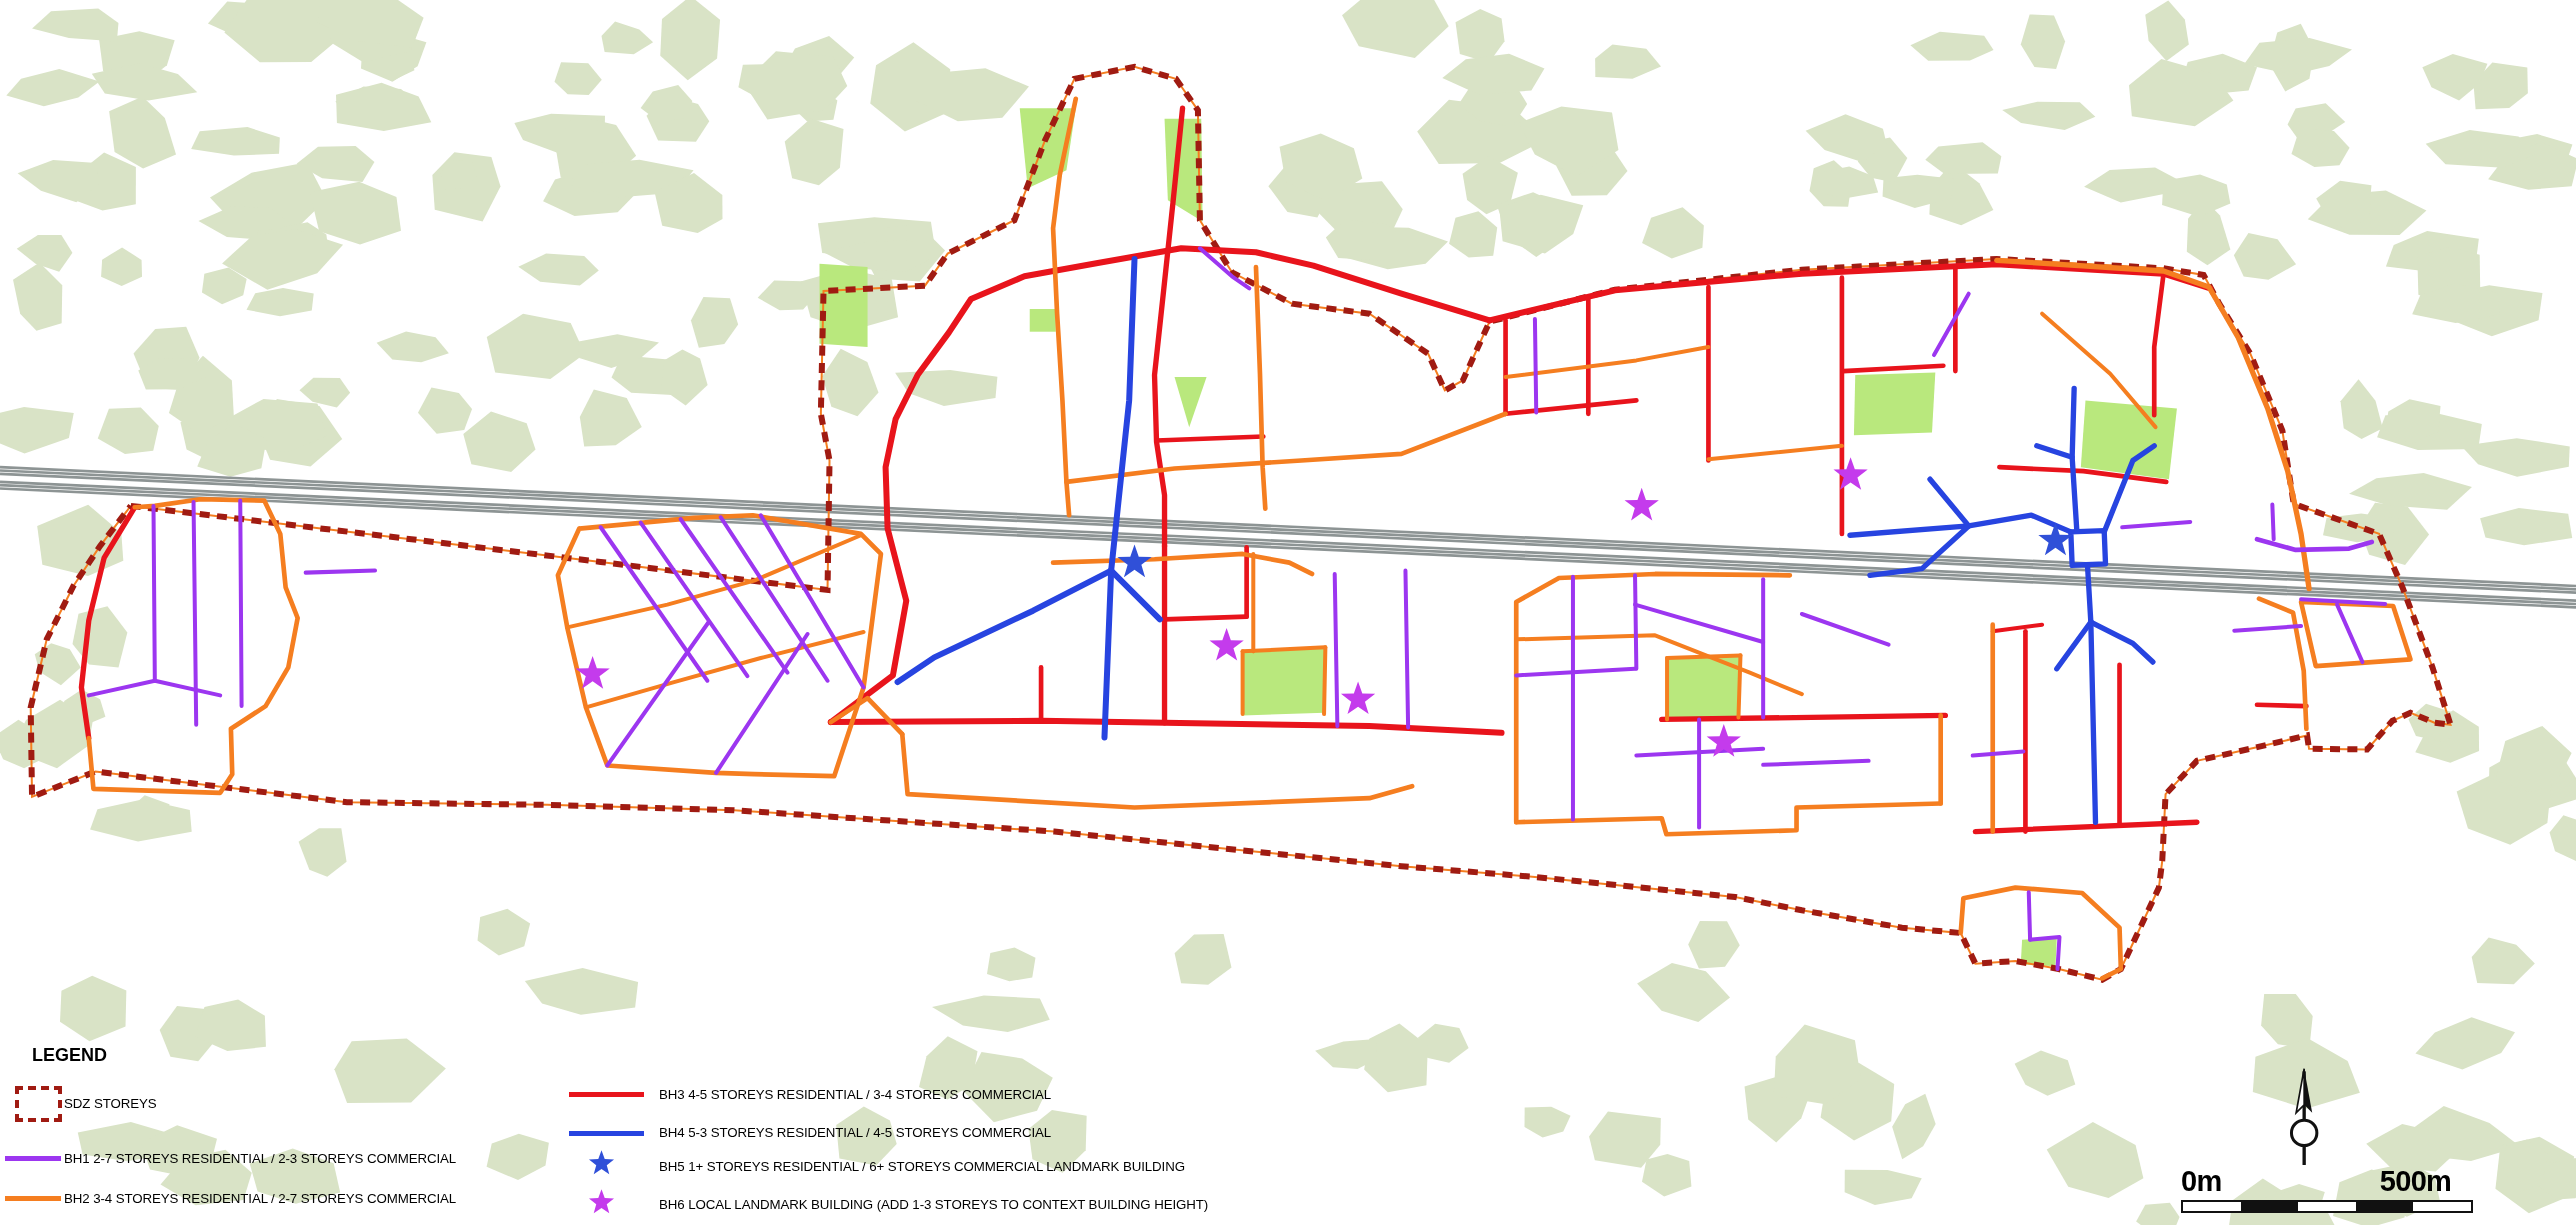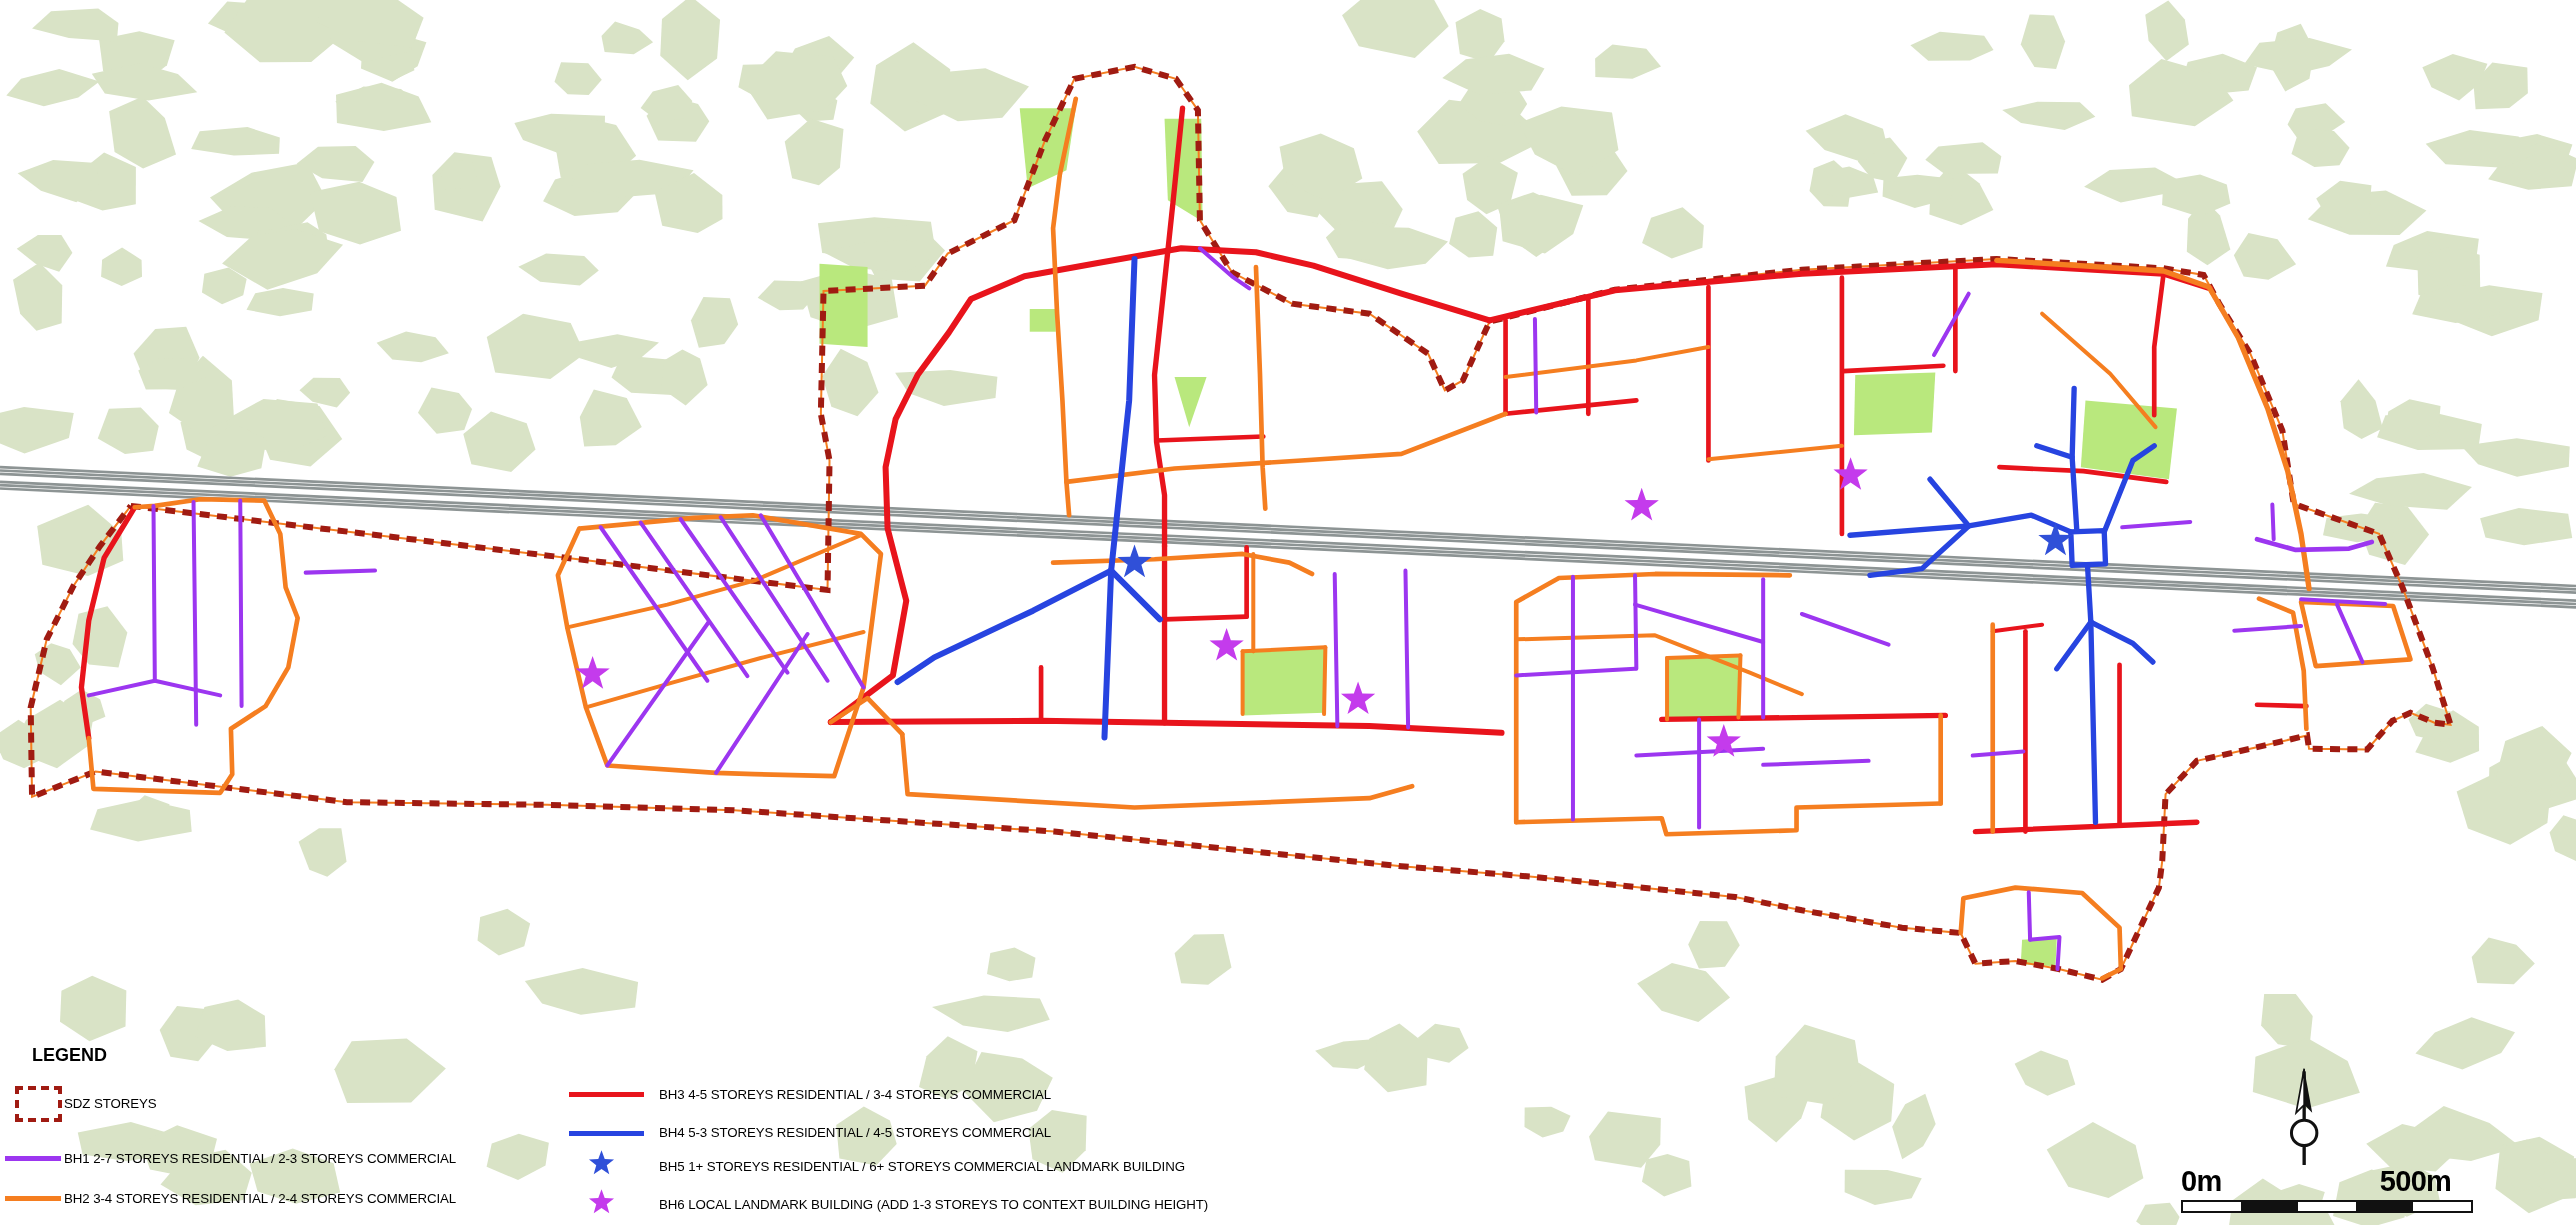--- a/index.html
+++ b/index.html
@@ -364,21 +364,21 @@
 
   <div class="abs lgd-title" style="left:16px;top:1045px;">LEGEND</div>
 
   <div class="abs sdz-swatch" style="left:14.7px;top:1086px;"></div>
   <div class="abs lgd-label" style="left:64px;top:1096px;">SDZ  STOREYS</div>
 
   <div class="abs line-swatch" style="left:5.3px;top:1156px;background:var(--purple);"></div>
   <div class="abs lgd-label" style="left:64px;top:1151px;">BH1  2-7  STOREYS RESIDENTIAL / 2-3 STOREYS COMMERCIAL</div>
 
   <div class="abs line-swatch" style="left:5.3px;top:1196px;background:var(--orange);"></div>
-  <div class="abs lgd-label" style="left:64px;top:1191px;">BH2  3-4  STOREYS RESIDENTIAL / 2-4 STOREYS COMMERCIAL</div>
+  <div class="abs lgd-label" style="left:64px;top:1191px;">BH2  3-4  STOREYS RESIDENTIAL / 2-7 STOREYS COMMERCIAL</div>
 
   <div class="abs line-swatch wide" style="left:569px;top:1092px;background:var(--red);"></div>
   <div class="abs lgd-label" style="left:659px;top:1087px;">BH3  4-5  STOREYS RESIDENTIAL / 3-4 STOREYS COMMERCIAL</div>
 
   <div class="abs line-swatch wide" style="left:569px;top:1131px;background:var(--blue);"></div>
   <div class="abs lgd-label" style="left:659px;top:1125px;">BH4  5-3  STOREYS RESIDENTIAL / 4-5 STOREYS COMMERCIAL</div>
 
   <svg class="abs" style="left:587px;top:1149px;" width="29" height="29" viewBox="0 0 44 44">
     <polygon points="22,2 26.9,15.2 41,15.8 30,24.6 33.8,38.2 22,30.4 10.2,38.2 14,24.6 3,15.8 17.1,15.2" fill="var(--star_blue)"></polygon>
   </svg>

